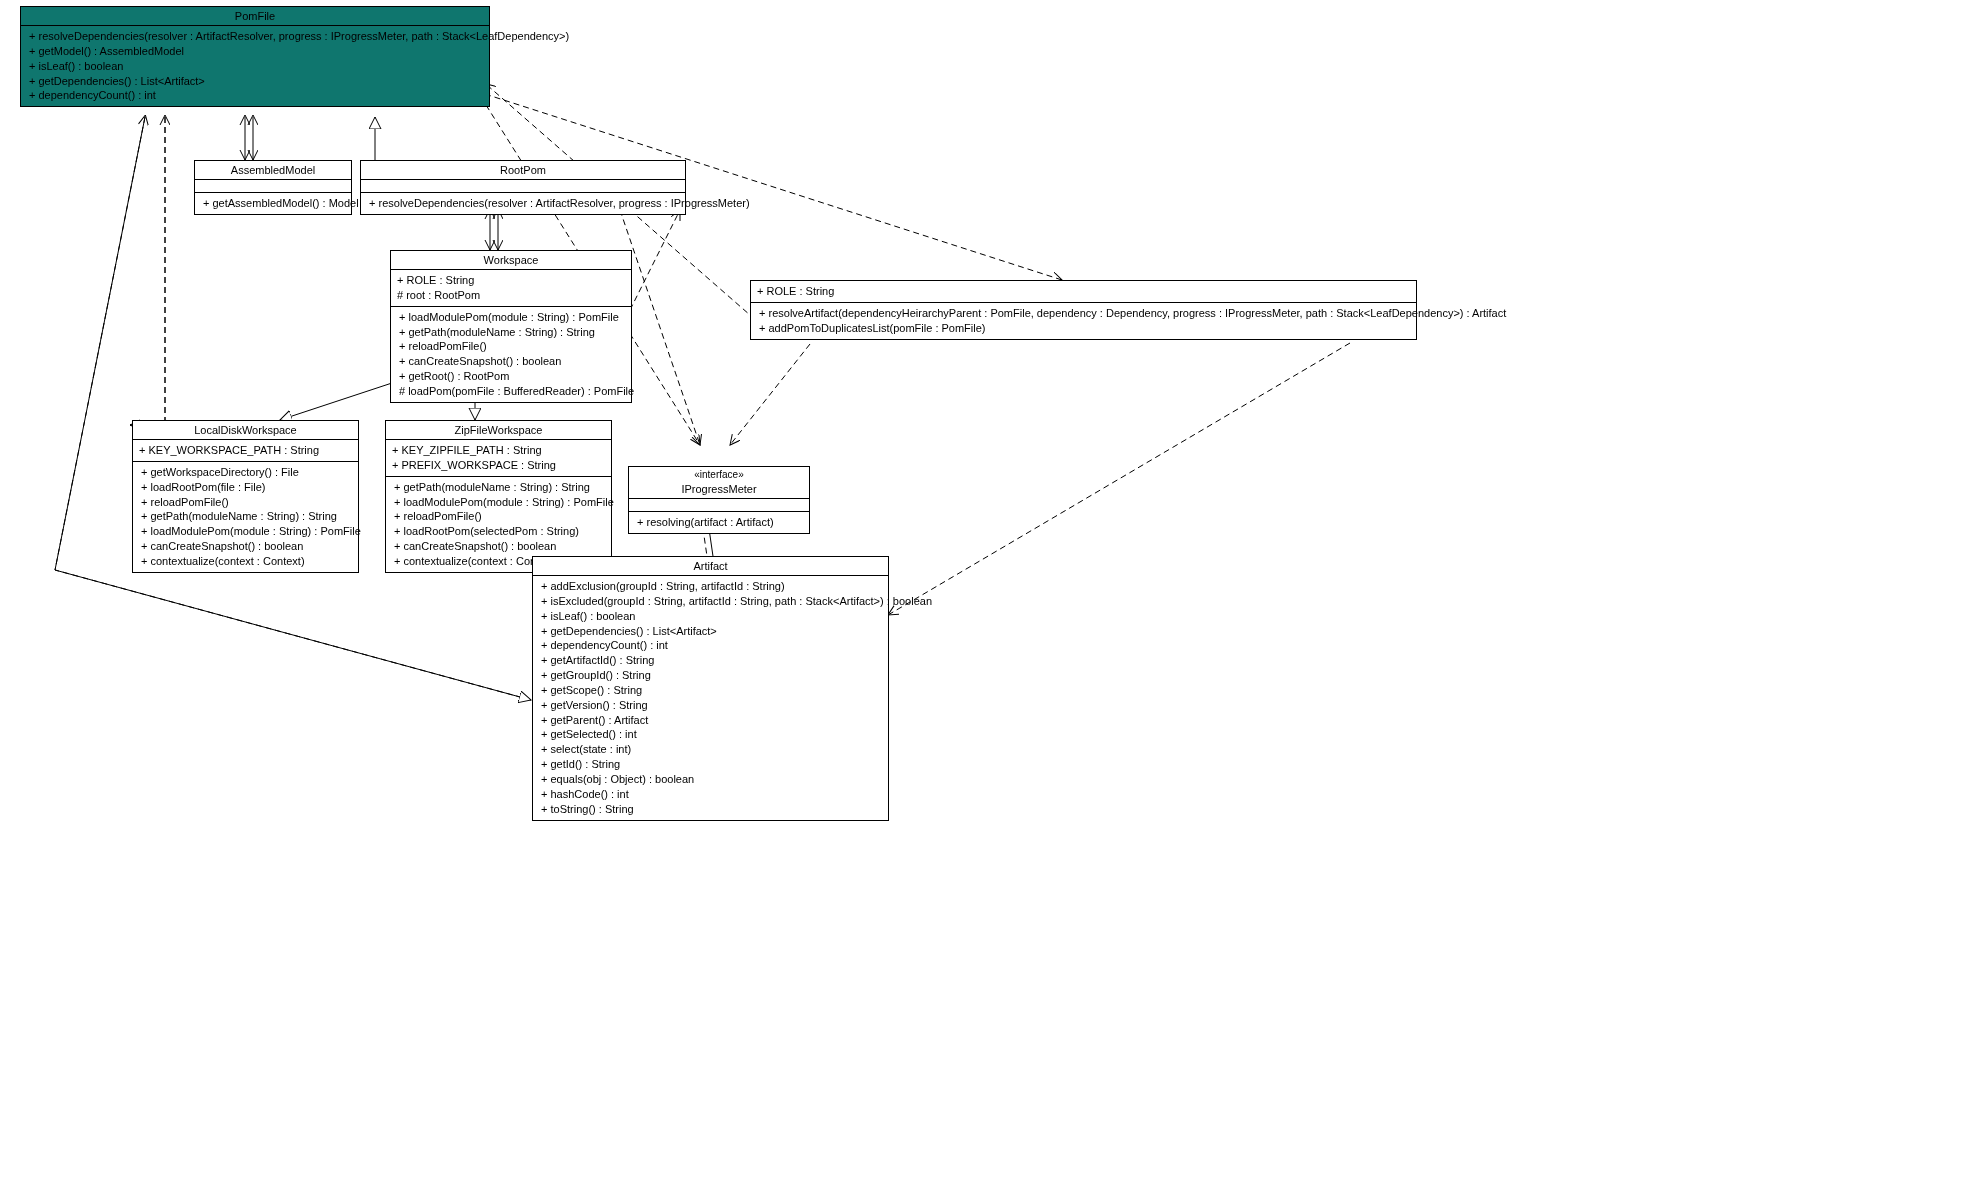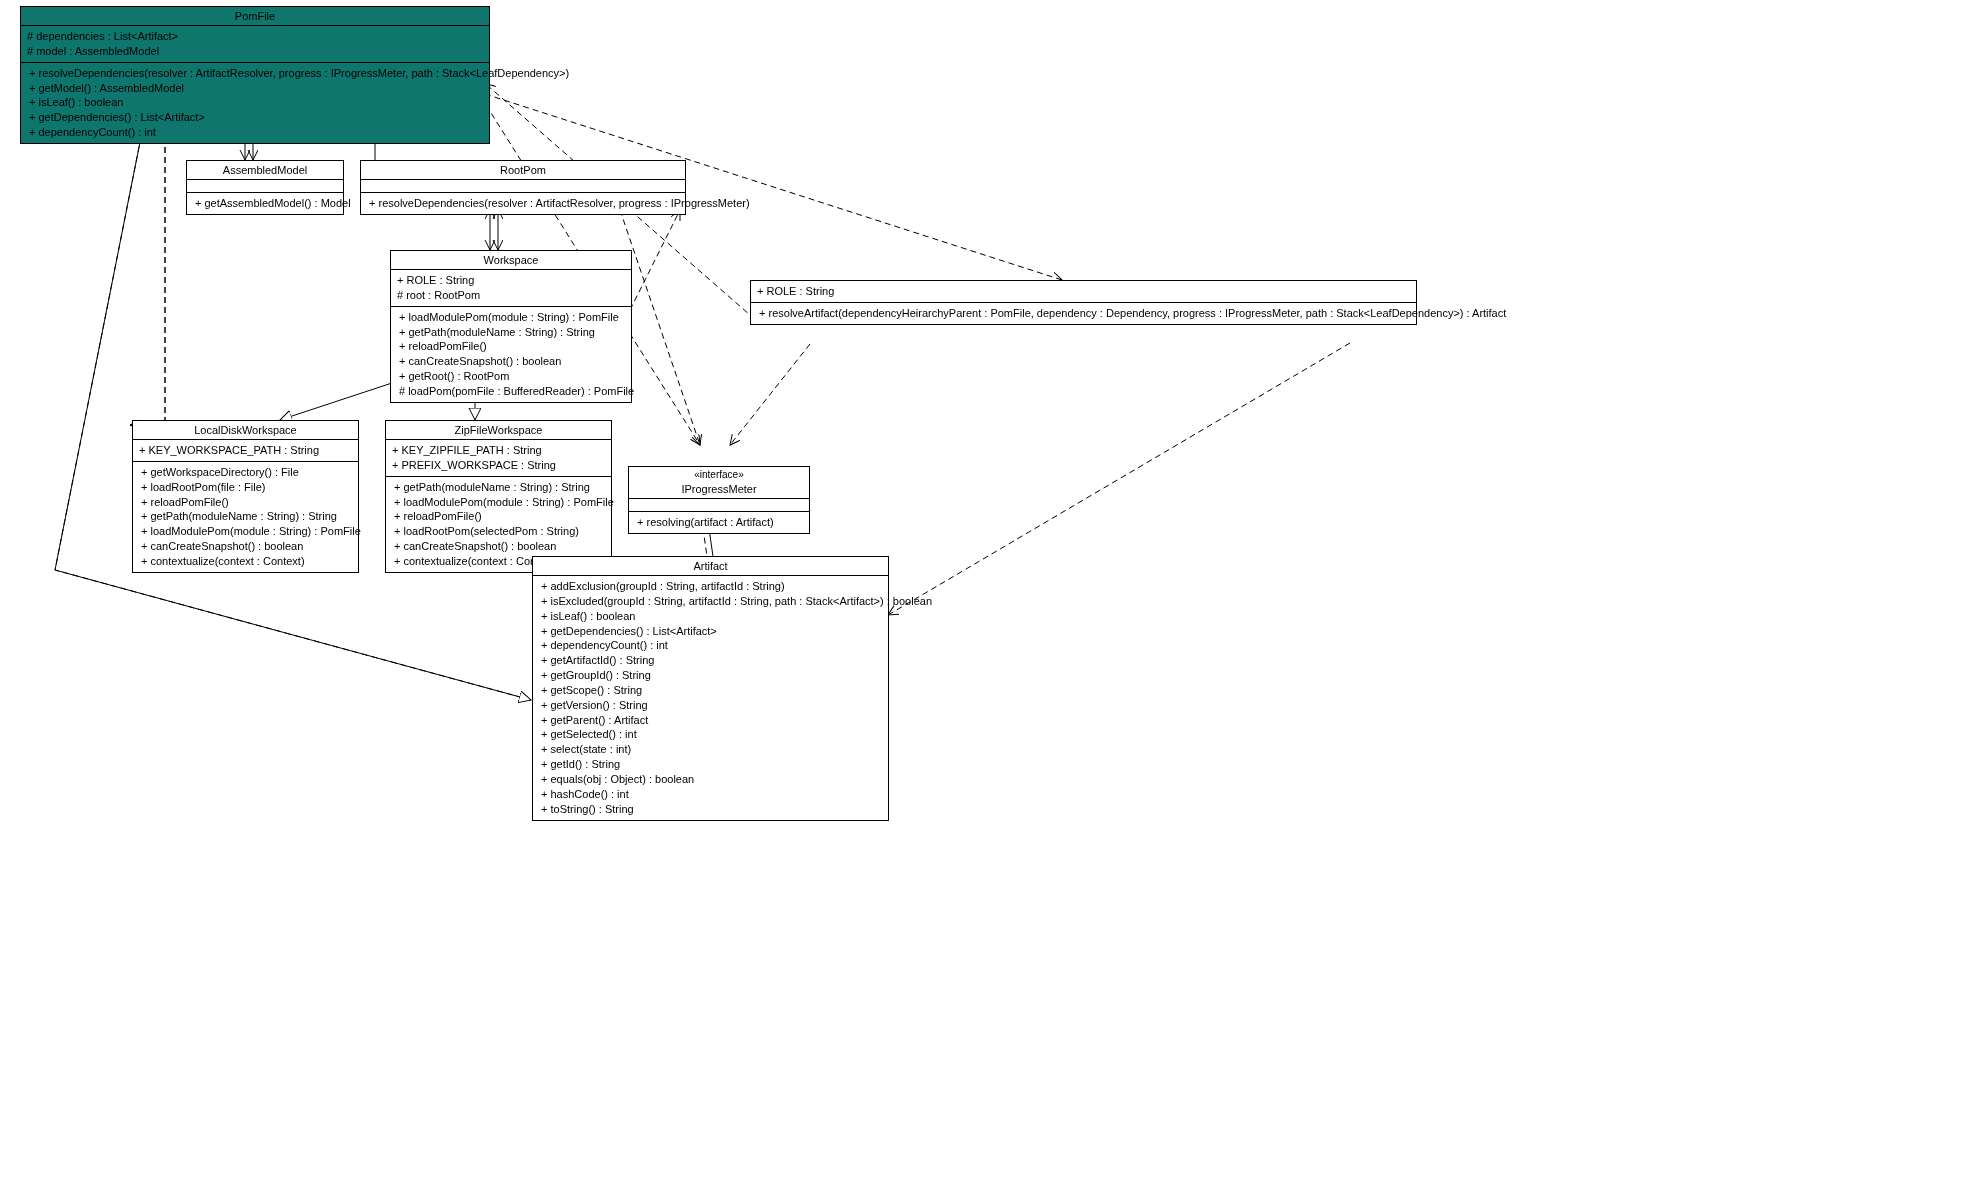--- a/index.html
+++ b/index.html
@@ -87,33 +87,29 @@
       <polyline points="810,344 730,445" fill="none" stroke="#000" stroke-width="1" stroke-dasharray="6,4" marker-end="url(#openArrow)"></polyline>
       <polyline points="700,508 710,577" fill="none" stroke="#000" stroke-width="1" stroke-dasharray="6,4" marker-end="url(#openArrow)"></polyline>
       <polyline points="706,508 716,577" fill="none" stroke="#000" stroke-width="1" marker-start="url(#openArrowRev)" marker-end="url(#openArrow)"></polyline>
       <polyline points="1350,343 888,615" fill="none" stroke="#000" stroke-width="1" stroke-dasharray="6,4" marker-end="url(#openArrow)"></polyline>
     </g>
 </svg>
 
 <div id="class-container">
     <div class="class-box highlighted" style="left: 20px; top: 6px; width: 468px;">
       <div class="class-name">PomFile</div>
-      <div class="class-attrs">
-        <div class="member"># dependencies : List&lt;Artifact&gt;</div>
-        <div class="member"># model : AssembledModel</div>
-      </div>
       <div class="class-methods">
         <div class="member">+ resolveDependencies(resolver : ArtifactResolver, progress : IProgressMeter, path : Stack&lt;LeafDependency&gt;)</div>
         <div class="member">+ getModel() : AssembledModel</div>
         <div class="member">+ isLeaf() : boolean</div>
         <div class="member">+ getDependencies() : List&lt;Artifact&gt;</div>
         <div class="member">+ dependencyCount() : int</div>
       </div>
     </div>
-    <div class="class-box" style="left: 186px; top: 160px; width: 156px;">
+    <div class="class-box" style="left: 194px; top: 160px; width: 156px;">
       <div class="class-name">AssembledModel</div>
       <div class="class-attrs"></div>
       <div class="class-methods">
         <div class="member">+ getAssembledModel() : Model</div>
       </div>
     </div>
     <div class="class-box" style="left: 360px; top: 160px; width: 324px;">
       <div class="class-name">RootPom</div>
       <div class="class-attrs"></div>
       <div class="class-methods">
@@ -172,20 +168,21 @@
       <div class="class-methods">
         <div class="member">+ resolving(artifact : Artifact)</div>
       </div>
     </div>
     <div class="class-box" style="left: 750px; top: 280px; width: 665px;">
       <div class="class-attrs">
         <div class="member">+ ROLE : String</div>
       </div>
       <div class="class-methods">
         <div class="member">+ resolveArtifact(dependencyHeirarchyParent : PomFile, dependency : Dependency, progress : IProgressMeter, path : Stack&lt;LeafDependency&gt;) : Artifact</div>
+        <div class="member">+ addPomToDuplicatesList(pomFile : PomFile)</div>
       </div>
     </div>
     <div class="class-box" style="left: 532px; top: 556px; width: 355px;">
       <div class="class-name">Artifact</div>
       <div class="class-methods">
         <div class="member">+ addExclusion(groupId : String, artifactId : String)</div>
         <div class="member">+ isExcluded(groupId : String, artifactId : String, path : Stack&lt;Artifact&gt;) : boolean</div>
         <div class="member">+ isLeaf() : boolean</div>
         <div class="member">+ getDependencies() : List&lt;Artifact&gt;</div>
         <div class="member">+ dependencyCount() : int</div>

